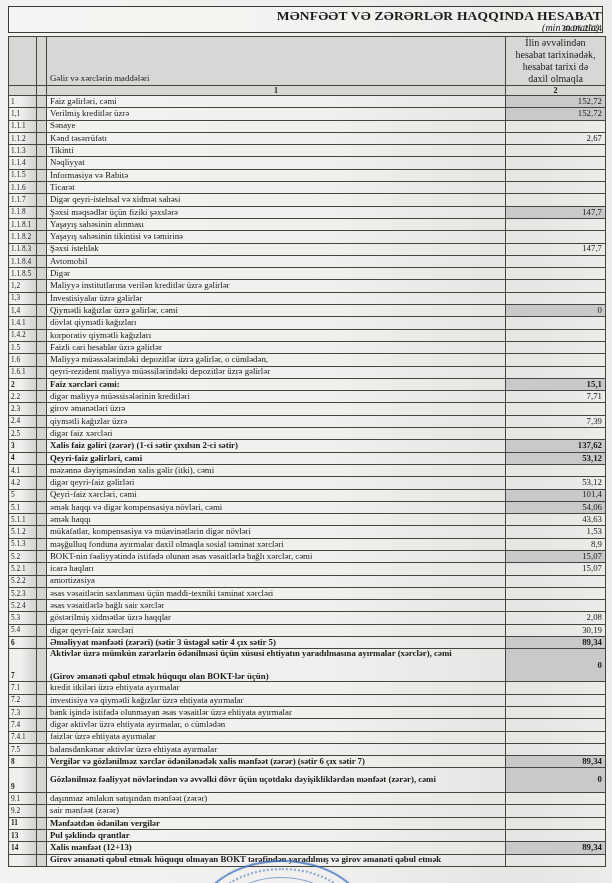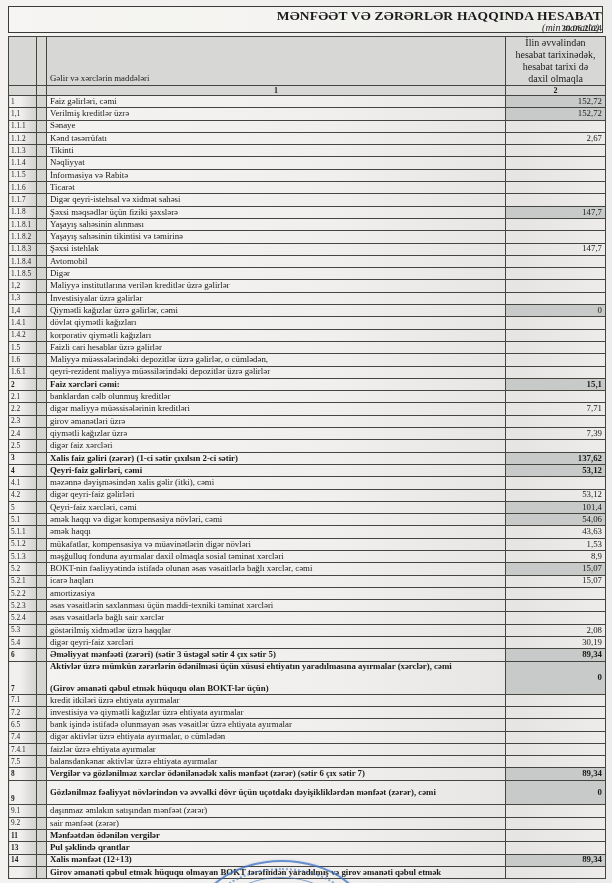--- a/index.html
+++ b/index.html
@@ -227,26 +227,20 @@
         <td class="labelcol">qeyri-rezident maliyyə müəssilərindəki depozitlər üzrə gəlirlər</td>
         <td class="valcol"></td>
       </tr>
       <tr class="b">
         <td class="numcol">2</td>
         <td class="gutter"></td>
         <td class="labelcol">Faiz xərcləri cəmi:</td>
         <td class="valcol sh">15,1</td>
       </tr>
       <tr>
-        <td class="numcol">2.1</td>
-        <td class="gutter"></td>
-        <td class="labelcol">banklardan cəlb olunmuş kreditlər</td>
-        <td class="valcol"></td>
-      </tr>
-      <tr>
         <td class="numcol">2.2</td>
         <td class="gutter"></td>
         <td class="labelcol">digər maliyyə müəssisələrinin kreditləri</td>
         <td class="valcol">7,71</td>
       </tr>
       <tr>
         <td class="numcol">2.3</td>
         <td class="gutter"></td>
         <td class="labelcol">girov əmanətləri üzrə</td>
         <td class="valcol"></td>
@@ -377,21 +371,21 @@
         <td class="labelcol">kredit itkiləri üzrə ehtiyata ayırmalar</td>
         <td class="valcol"></td>
       </tr>
       <tr>
         <td class="numcol">7.2</td>
         <td class="gutter"></td>
         <td class="labelcol">investisiya və qiymətli kağızlar üzrə ehtiyata ayırmalar</td>
         <td class="valcol"></td>
       </tr>
       <tr>
-        <td class="numcol">6.5</td>
+        <td class="numcol">7.3</td>
         <td class="gutter"></td>
         <td class="labelcol">bank işində istifadə olunmayan əsas vəsaitlər üzrə ehtiyata ayırmalar</td>
         <td class="valcol"></td>
       </tr>
       <tr>
         <td class="numcol">7.4</td>
         <td class="gutter"></td>
         <td class="labelcol">digər aktivlər üzrə ehtiyata ayırmalar, o cümlədən</td>
         <td class="valcol"></td>
       </tr>

